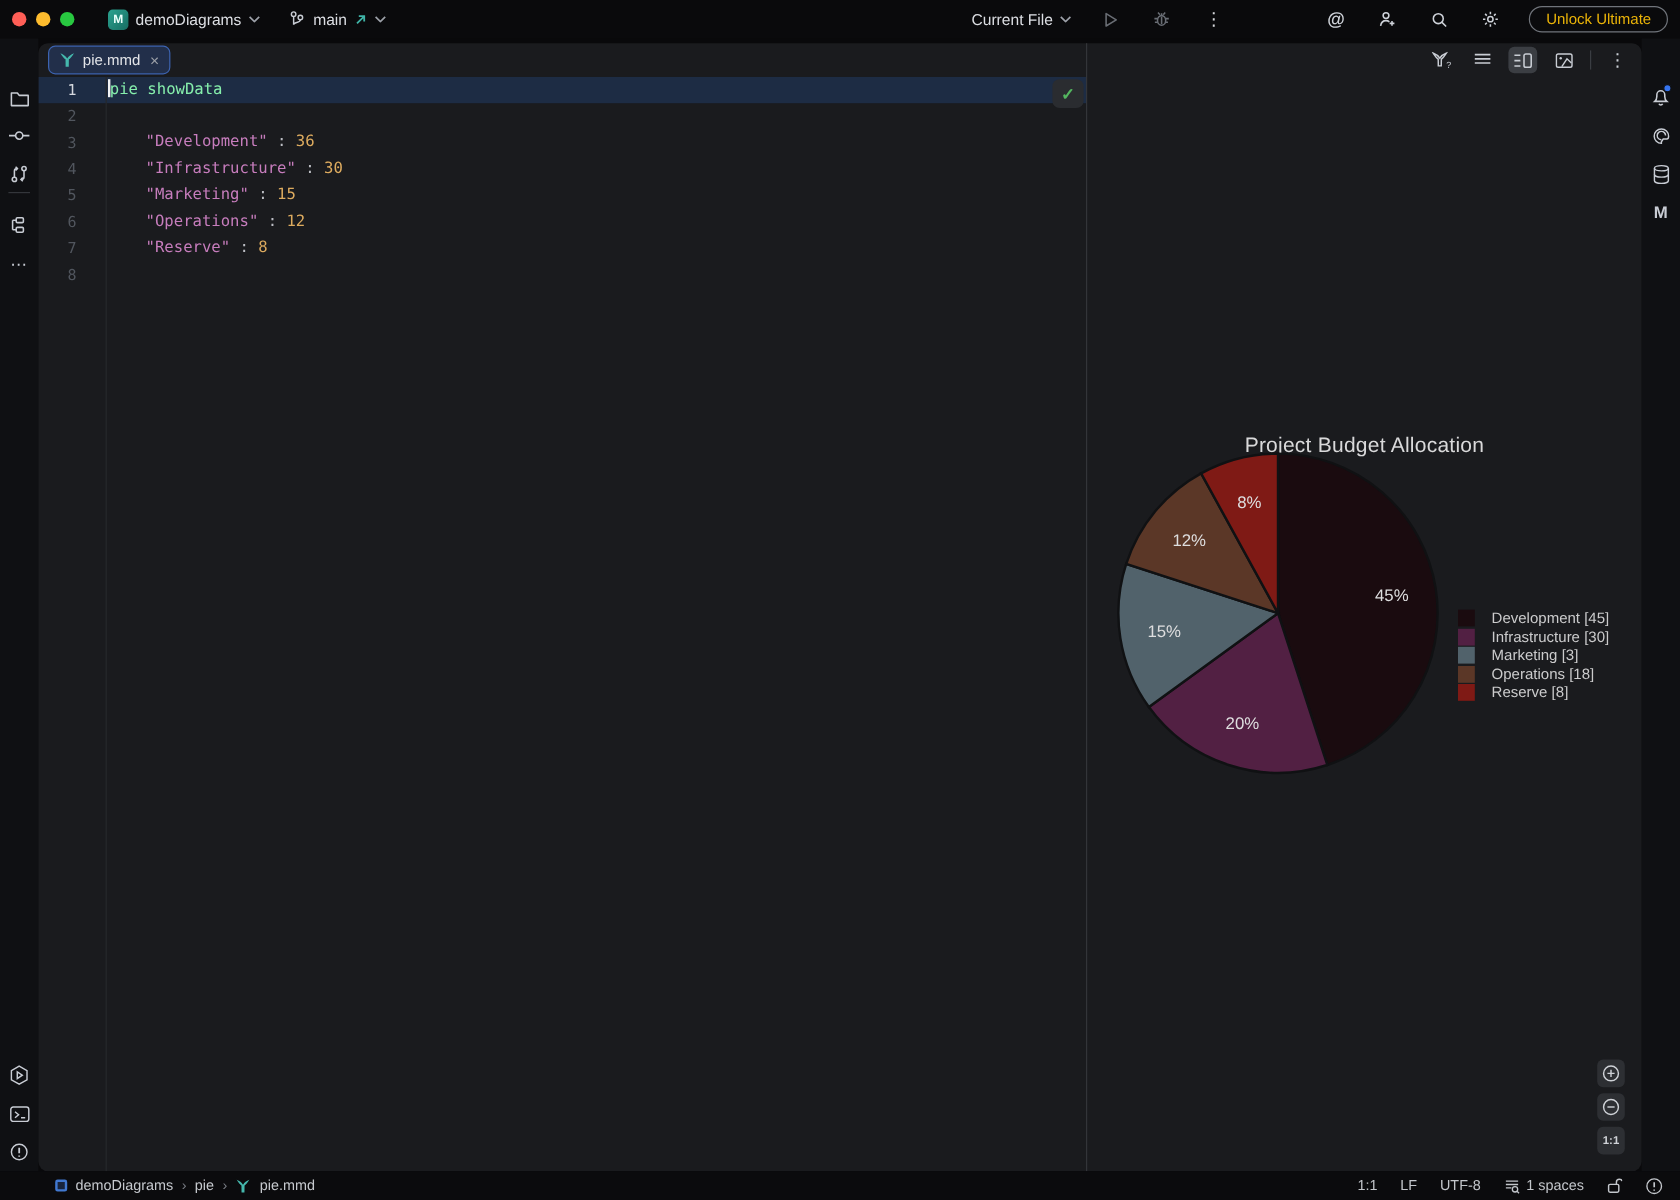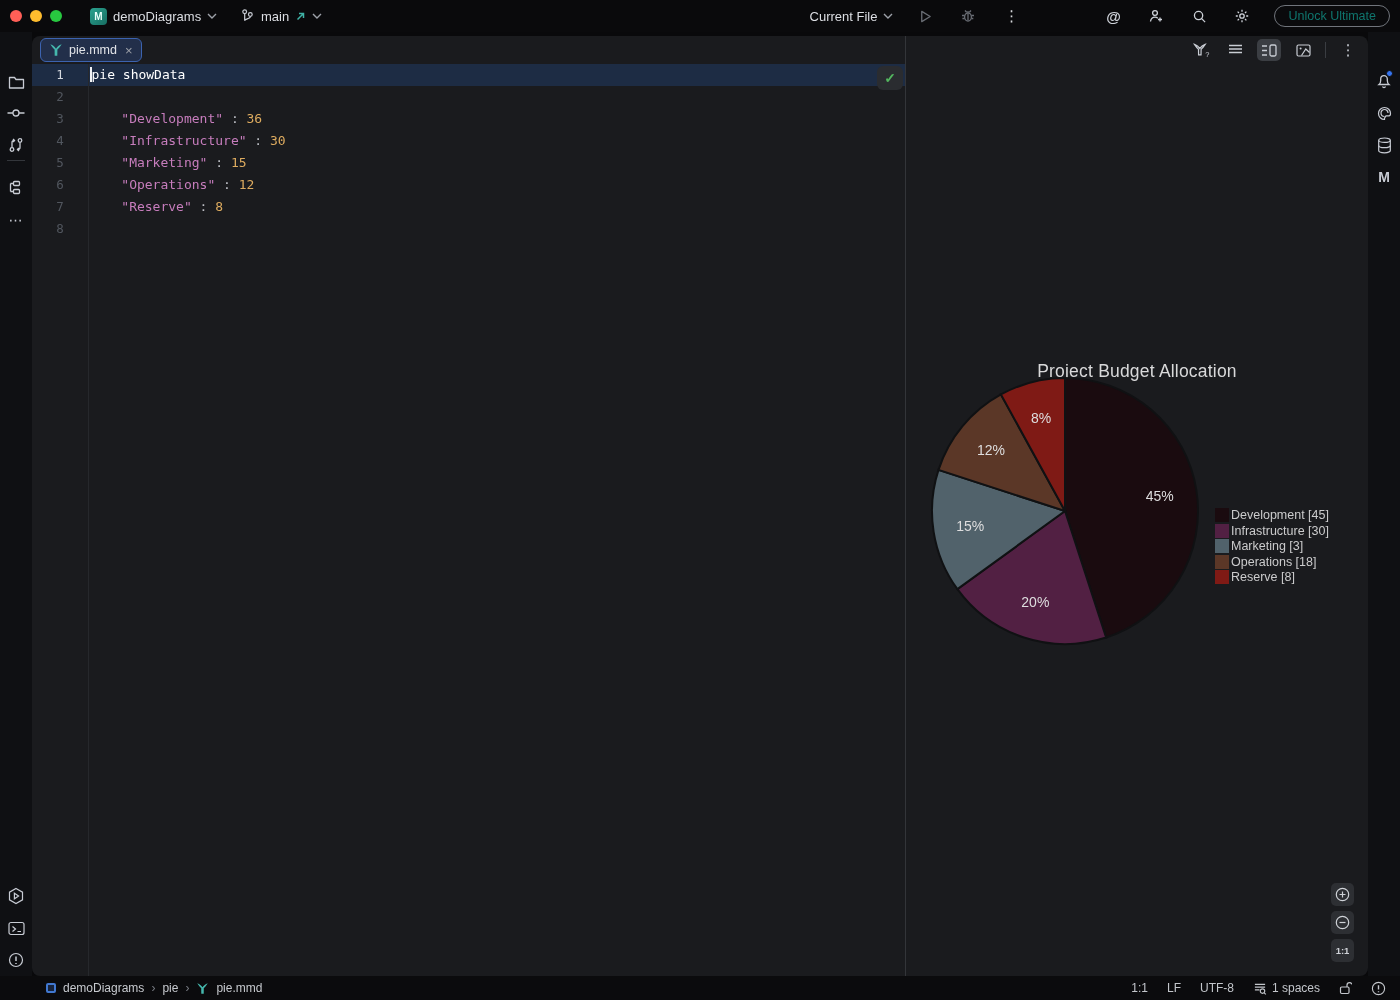--- a/index.html
+++ b/index.html
@@ -11,21 +11,21 @@
   #titlebar { position:absolute; left:0; top:0; width:1400px; height:32px; background:#0a0a0c; }
   .tl { position:absolute; top:10px; width:12px; height:12px; border-radius:50%; }
   .tb-group { position:absolute; top:0; height:32px; display:flex; align-items:center; gap:6px;
     font-size:13px; color:#dcdee3; }
   .proj-badge { width:17px; height:17px; border-radius:4px; display:flex; align-items:center; justify-content:center;
     background:linear-gradient(135deg,#2ba390,#176d62); color:#eafffb; font-size:10px; font-weight:bold; }
   .tb-right { position:absolute; right:10px; top:0; height:32px; display:flex; align-items:center; gap:21px; }
   .icon-btn { display:flex; align-items:center; justify-content:center; width:22px; height:22px;
     color:#ced2d9; cursor:default; }
   .icon-dis { color:#696d74; }
-  .pill { border:1px solid #70747b; border-radius:12px; padding:3px 13px; font-size:12.5px; color:#0f766e; }
+  .pill { border:1px solid #70747b; border-radius:12px; padding:3px 13px; font-size:12.5px; color:#eab308; }
   .kebab { font-size:15px; color:#d6d8dc; letter-spacing:0; }
 
   
   #leftstrip  { position:absolute; left:0; top:32px; width:32px; height:944px; background:#0f1013; }
   #rightstrip { position:absolute; right:0; top:32px; width:32px; height:944px; background:#0f1013; }
   .strip-icon { position:absolute; left:50%; transform:translateX(-50%); width:20px; height:20px;
     display:flex; align-items:center; justify-content:center; color:#c8ccd4; }
   #rightstrip .strip-icon { color:#c8ccd4; }
   .strip-sep { position:absolute; left:7px; width:18px; height:1px; background:#33363b; }
   .bell-dot { position:absolute; right:1px; top:0px; width:7px; height:7px; border-radius:50%; background:#3574f0; border:1.5px solid #0f1013; }
@@ -47,39 +47,39 @@
 
   
   #editor { position:absolute; left:0; top:28px; width:873px; height:912px; overflow:hidden;
     font-family:"DejaVu Sans Mono","Liberation Mono",monospace; font-size:13px; }
   #gutter-line { position:absolute; left:56px; top:28px; width:1px; height:912px; background:#26282c; }
   .code-line { position:relative; height:22px; line-height:22px; white-space:pre; display:flex; }
   .code-line.active { background:#1d2c44; }
   .gut { width:56px; flex:0 0 56px; text-align:center; color:#51565e; font-size:12.5px; }
   .code-line.active .gut { color:#d5d8de; }
   .ct { padding-left:2px; }
-  .tk-kw  { color:#ffffff; }
+  .tk-kw  { color:#86efac; }
   .tk-str { color:#c77dbd; }
   .tk-num { color:#ddab5f; }
   .tk-pun { color:#bcbec4; }
   .tk-pl  { color:#bcbec4; }
   .caret { display:inline-block; width:1.5px; height:15px; background:#f2f3f5; vertical-align:-3px; }
   #check-widget { position:absolute; left:845px; top:30px; width:26px; height:24px; border-radius:6px;
     background:#2a2c30; color:#53b65f; font-size:14px; font-weight:bold;
     display:flex; align-items:center; justify-content:center; }
 
   #split-divider { position:absolute; left:873px; top:0; width:1px; height:940px; background:#333539; }
 
   
   #preview { position:absolute; left:874px; top:28px; width:462px; height:912px; }
   #chart-title { position:absolute; left:0px; top:297px; width:462px; text-align:center;
     font-size:17.5px; color:#d9d9da; letter-spacing:.2px; }
   #pie-box { position:absolute; left:17px; top:305px; }
   #legend { position:absolute; left:309px; top:444px; display:flex; flex-direction:column; gap:1.5px; }
-  .lg-row { display:flex; align-items:flex-end; gap:2px; height:14px; }
+  .lg-row { display:flex; align-items:flex-end; gap:14px; height:14px; }
   .lg-sw { width:14px; height:14px; flex:0 0 14px; }
   .lg-tx { font-size:12.5px; color:#cbcbcc; white-space:nowrap; }
   .pie-label { font-size:14px; fill:#dededf; font-family:"Liberation Sans",sans-serif; }
 
   #zoom-ctl { position:absolute; right:14px; bottom:14px; display:flex; flex-direction:column; gap:5px; }
   .z-btn { width:23px; height:23px; border-radius:5px; background:#2d2f33; color:#cfd2d7;
     display:flex; align-items:center; justify-content:center; font-size:14px; }
   .z-btn.small { font-size:9.5px; font-weight:bold; }
 
   

